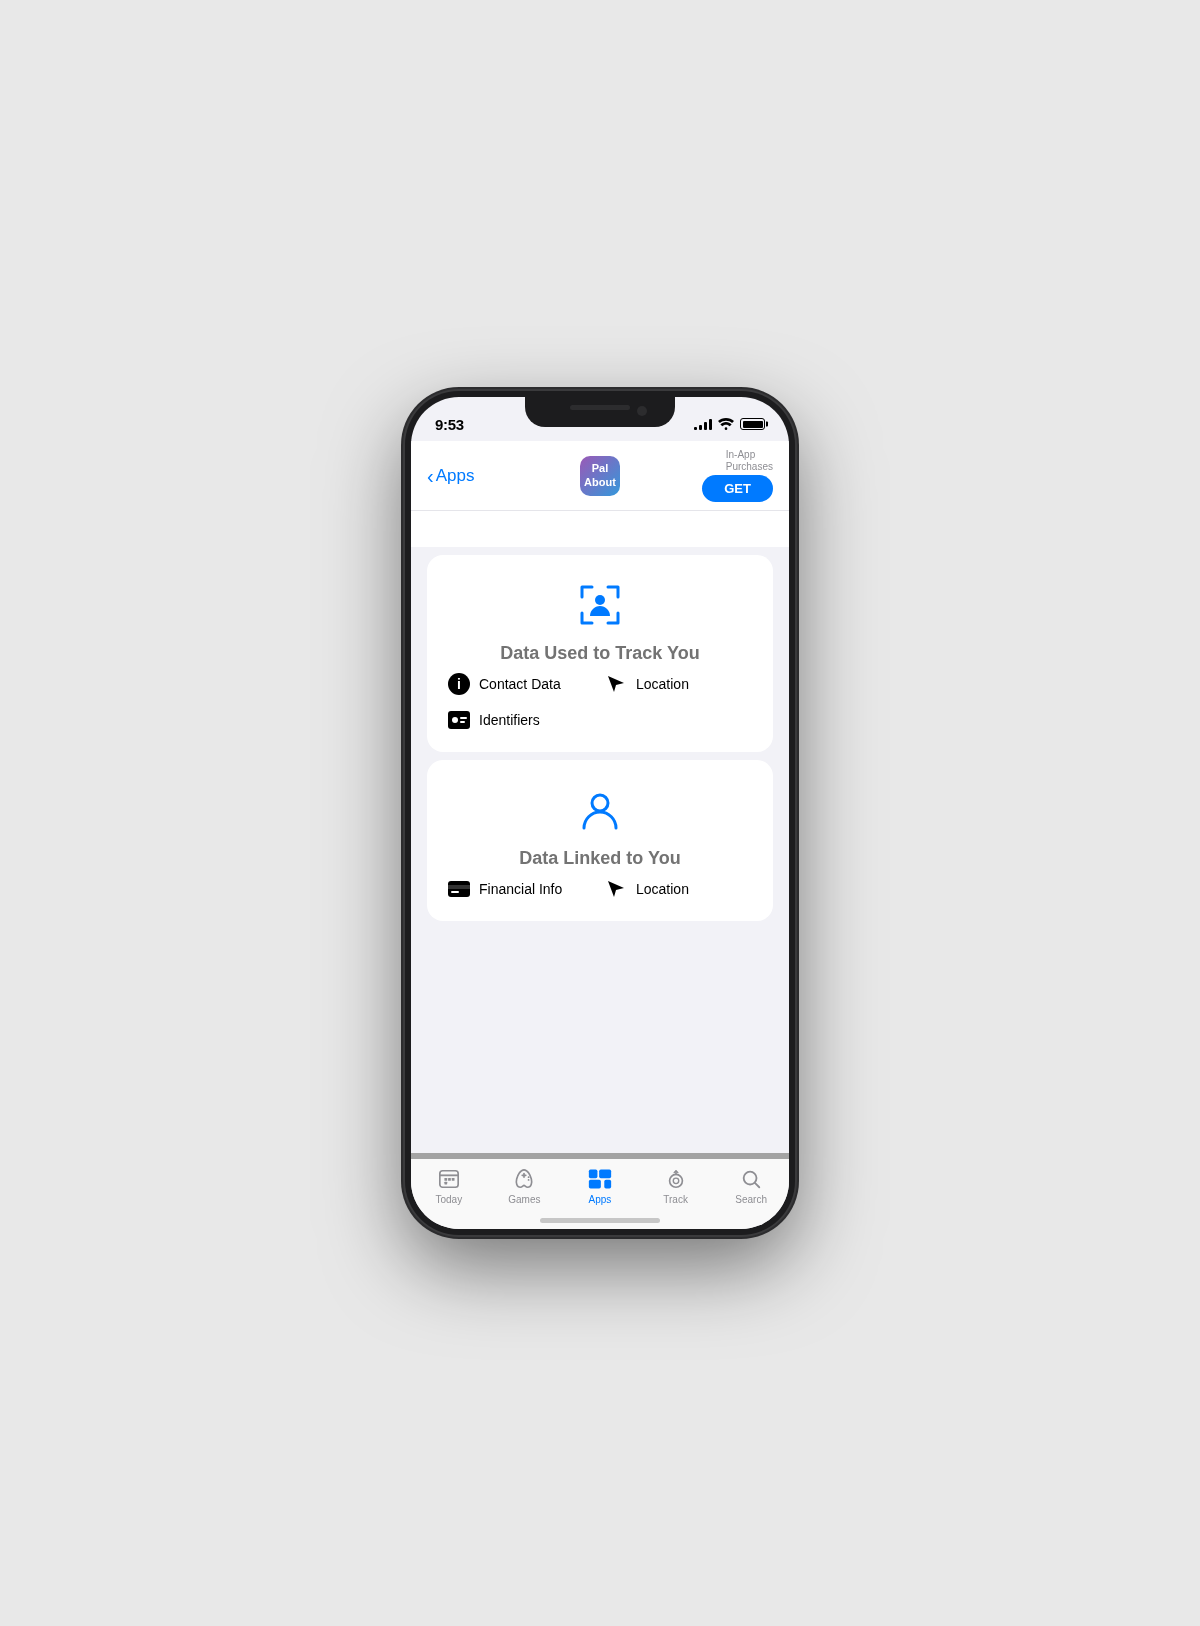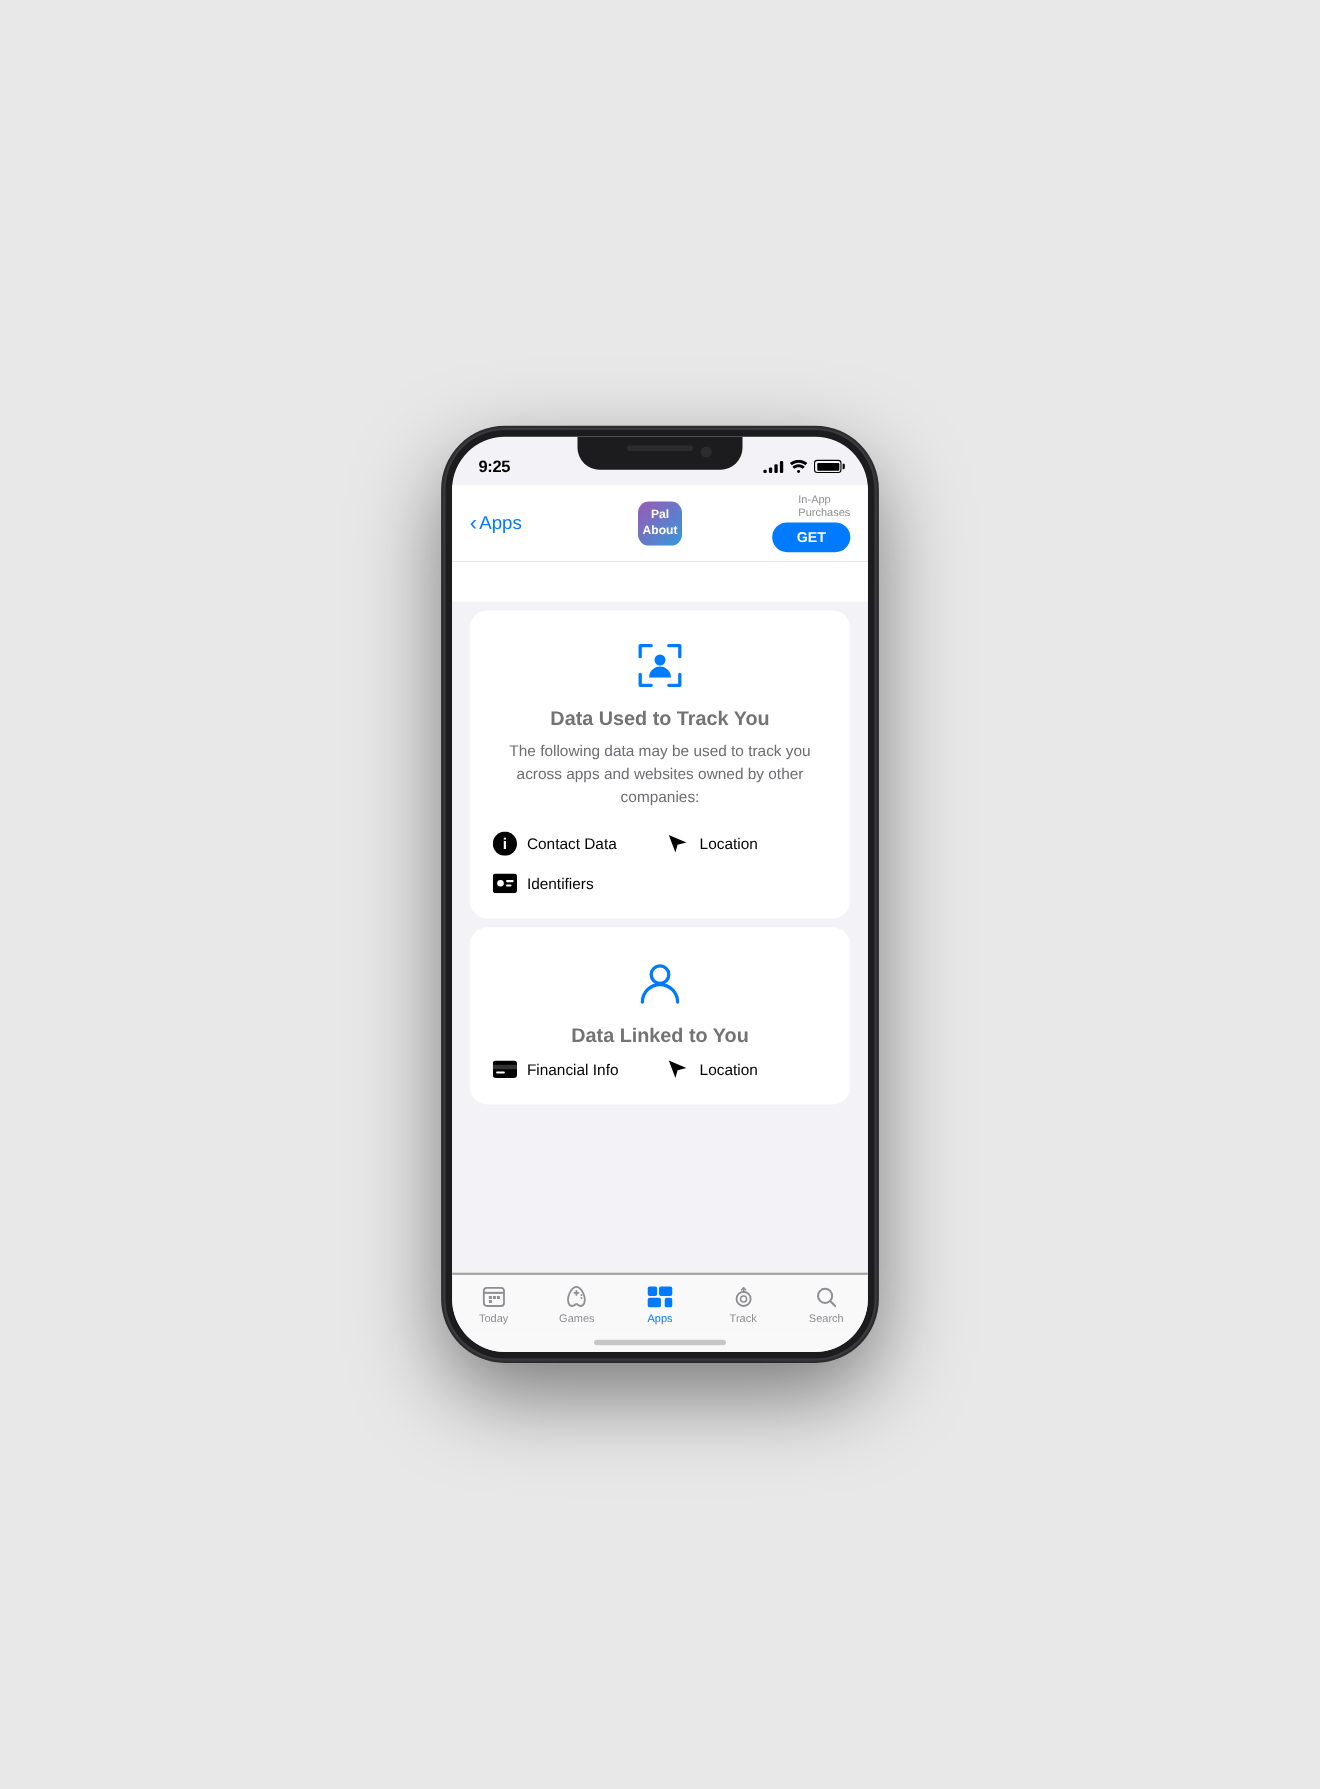--- a/index.html
+++ b/index.html
@@ -333,21 +333,21 @@
     }
     .data-item-label {
       font-size: 14px;
       color: #000;
       font-weight: 400;
     }
 
     
     .tab-bar {
       background: rgba(249, 249, 249, 0.94);
-      border-top: 2px solid #a3a3a3;
+      border-top: 6px solid #a3a3a3;
       display: flex;
       justify-content: space-around;
       align-items: center;
       padding: 8px 0 4px;
       flex-shrink: 0;
     }
     .tab-item {
       display: flex;
       flex-direction: column;
       align-items: center;
@@ -391,21 +391,21 @@
 <body>
 
 <div class="phone-frame">
   <div class="screen">
     <div class="notch">
       <div class="notch-speaker"></div>
       <div class="notch-camera"></div>
     </div>
 
     <div class="status-bar">
-      <span class="status-time">9:25</span>
+      <span class="status-time">9:53</span>
       <div class="status-icons">
         <div class="signal-bars">
           <div class="signal-bar" style="height:3px"></div>
           <div class="signal-bar" style="height:5px"></div>
           <div class="signal-bar" style="height:8px"></div>
           <div class="signal-bar" style="height:11px"></div>
         </div>
         <svg width="16" height="12" viewBox="0 0 24 18">
           <path d="M12 4C8.5 4 5.3 5.3 2.9 7.5L0 4.5C3.2 1.7 7.4 0 12 0s8.8 1.7 12 4.5L21.1 7.5C18.7 5.3 15.5 4 12 4z" fill="#000"></path>
           <path d="M12 10c-2.2 0-4.2.9-5.7 2.3L3.5 9.5C5.7 7.4 8.7 6 12 6s6.3 1.4 8.5 3.5l-2.8 2.8C16.2 10.9 14.2 10 12 10z" fill="#000"></path>
@@ -446,21 +446,20 @@
             <path d="M8 18 L8 8 L18 8" stroke="#007aff" stroke-width="3" stroke-linecap="round" stroke-linejoin="round" fill="none"></path>
             <path d="M34 8 L44 8 L44 18" stroke="#007aff" stroke-width="3" stroke-linecap="round" stroke-linejoin="round" fill="none"></path>
             <path d="M44 34 L44 44 L34 44" stroke="#007aff" stroke-width="3" stroke-linecap="round" stroke-linejoin="round" fill="none"></path>
             <path d="M18 44 L8 44 L8 34" stroke="#007aff" stroke-width="3" stroke-linecap="round" stroke-linejoin="round" fill="none"></path>
 
             <circle cx="26" cy="21" r="5" fill="#007aff"></circle>
             <path d="M16 37c0-5.5 4.5-10 10-10s10 4.5 10 10" fill="#007aff"></path>
           </svg>
         </div>
         <div class="card-title">Data Used to Track You</div>
-        <div class="card-description">The following data may be used to track you across apps and websites owned by other companies:</div>
 
         <div class="data-grid">
 
           <div class="data-item">
             <div class="data-item-icon">
               <svg width="22" height="22" viewBox="0 0 22 22">
                 <circle cx="11" cy="11" r="11" fill="#000"></circle>
                 <text x="11" y="16" text-anchor="middle" fill="white" font-size="14" font-weight="700" font-family="-apple-system,sans-serif">i</text>
               </svg>
             </div>

